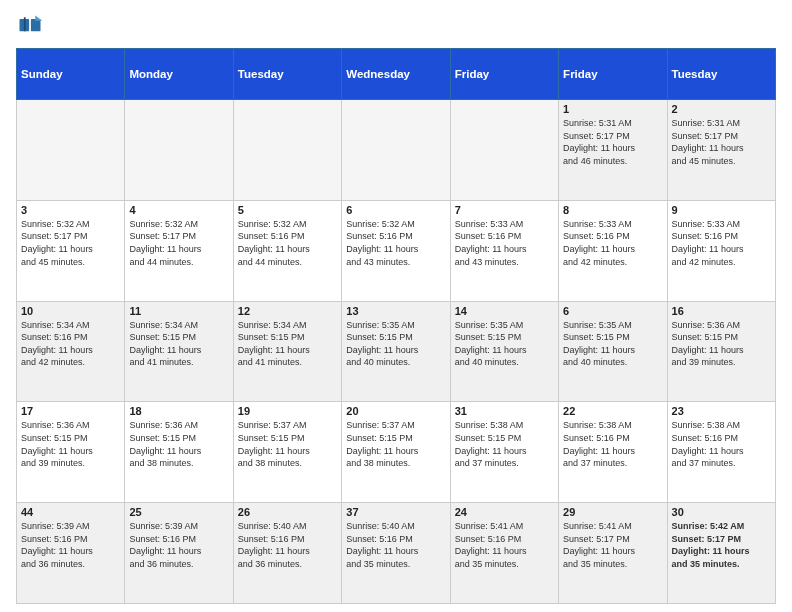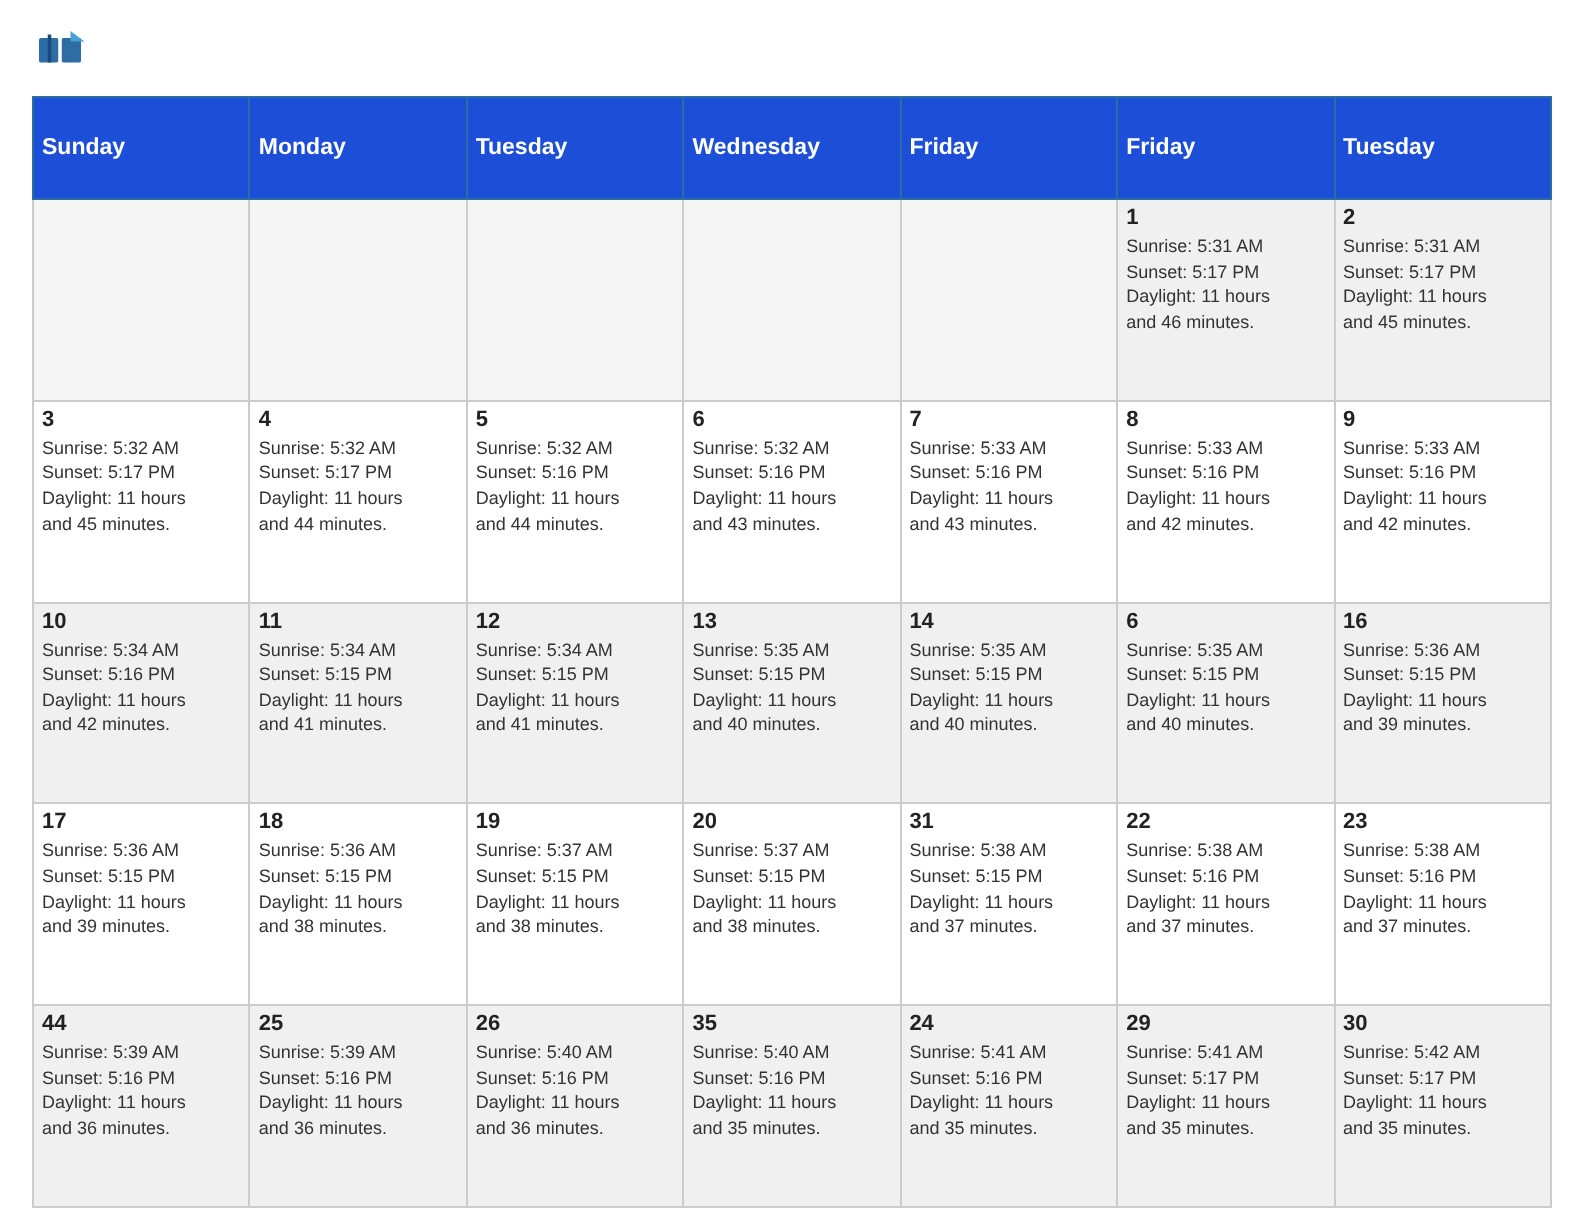--- a/index.html
+++ b/index.html
@@ -332,21 +332,21 @@
 and 36 minutes.</div>
           </td>
           <td class="shaded">
             <span class="day-num">26</span>
             <div class="day-info" style="white-space: pre-line;">Sunrise: 5:40 AM
 Sunset: 5:16 PM
 Daylight: 11 hours
 and 36 minutes.</div>
           </td>
           <td class="shaded">
-            <span class="day-num">35</span>
+            <span class="day-num">37</span>
             <div class="day-info" style="white-space: pre-line;">Sunrise: 5:40 AM
 Sunset: 5:16 PM
 Daylight: 11 hours
 and 35 minutes.</div>
           </td>
           <td class="shaded">
             <span class="day-num">24</span>
             <div class="day-info" style="white-space: pre-line;">Sunrise: 5:41 AM
 Sunset: 5:16 PM
 Daylight: 11 hours
@@ -354,21 +354,21 @@
           </td>
           <td class="shaded">
             <span class="day-num">29</span>
             <div class="day-info" style="white-space: pre-line;">Sunrise: 5:41 AM
 Sunset: 5:17 PM
 Daylight: 11 hours
 and 35 minutes.</div>
           </td>
           <td class="shaded">
             <span class="day-num">30</span>
-            <div class="day-info" style="white-space: pre-line;">Sunrise: 5:42 AM
+            <div class="day-info" style="white-space: pre-line; font-weight: bold;">Sunrise: 5:42 AM
 Sunset: 5:17 PM
 Daylight: 11 hours
 and 35 minutes.</div>
           </td>
         </tr>
       </tbody>
   </table>
 </div>
 
 </body></html>

